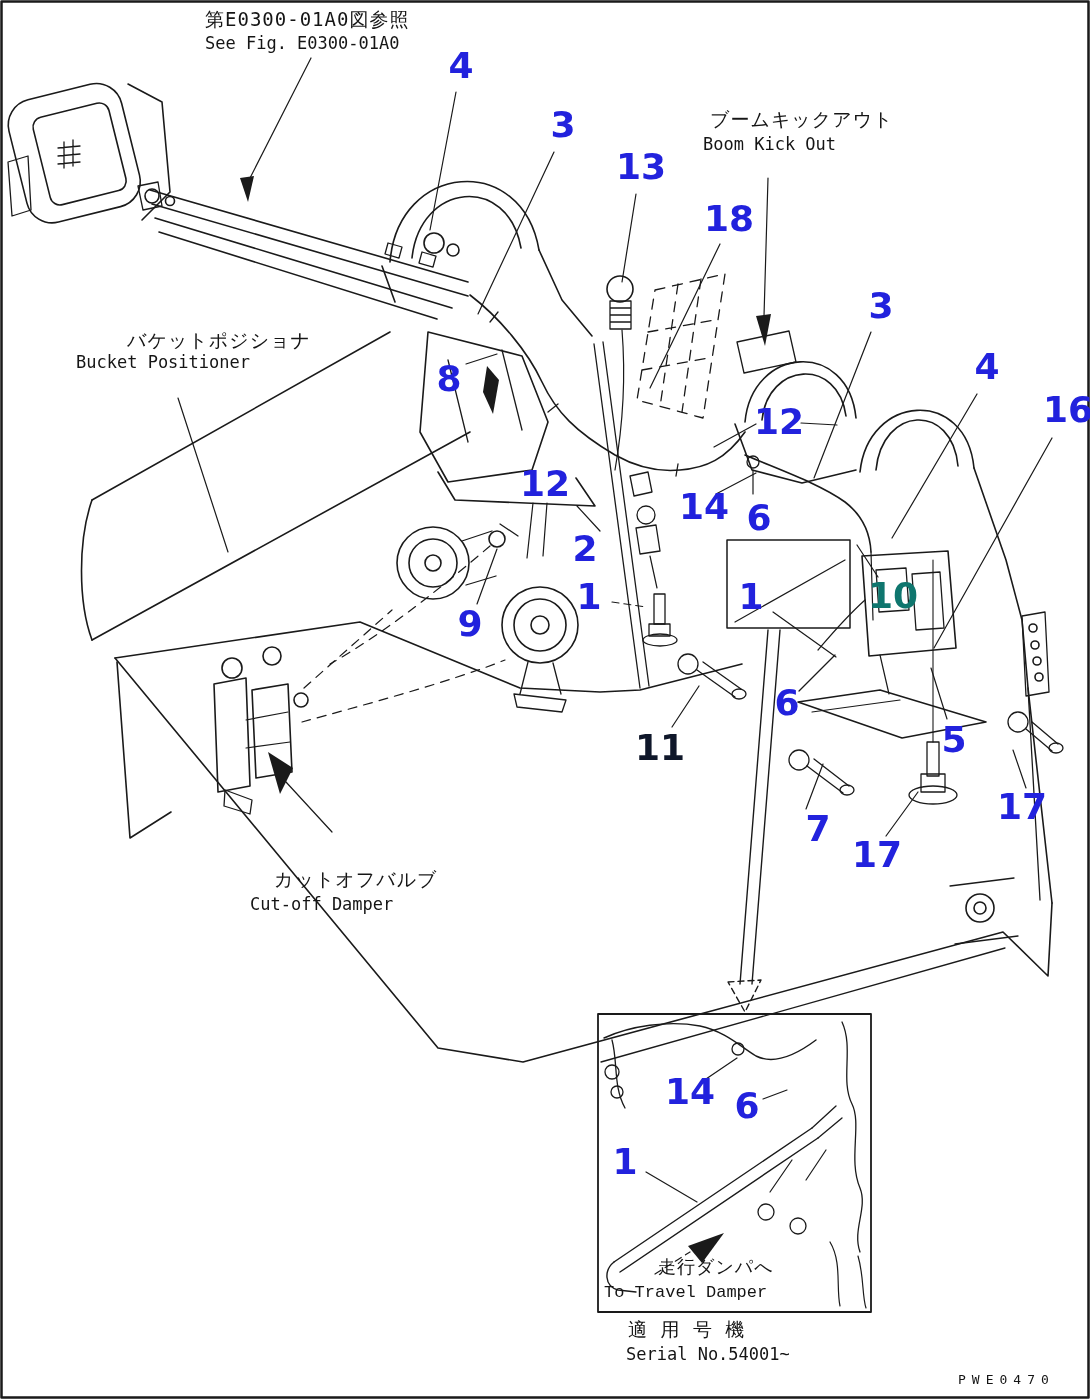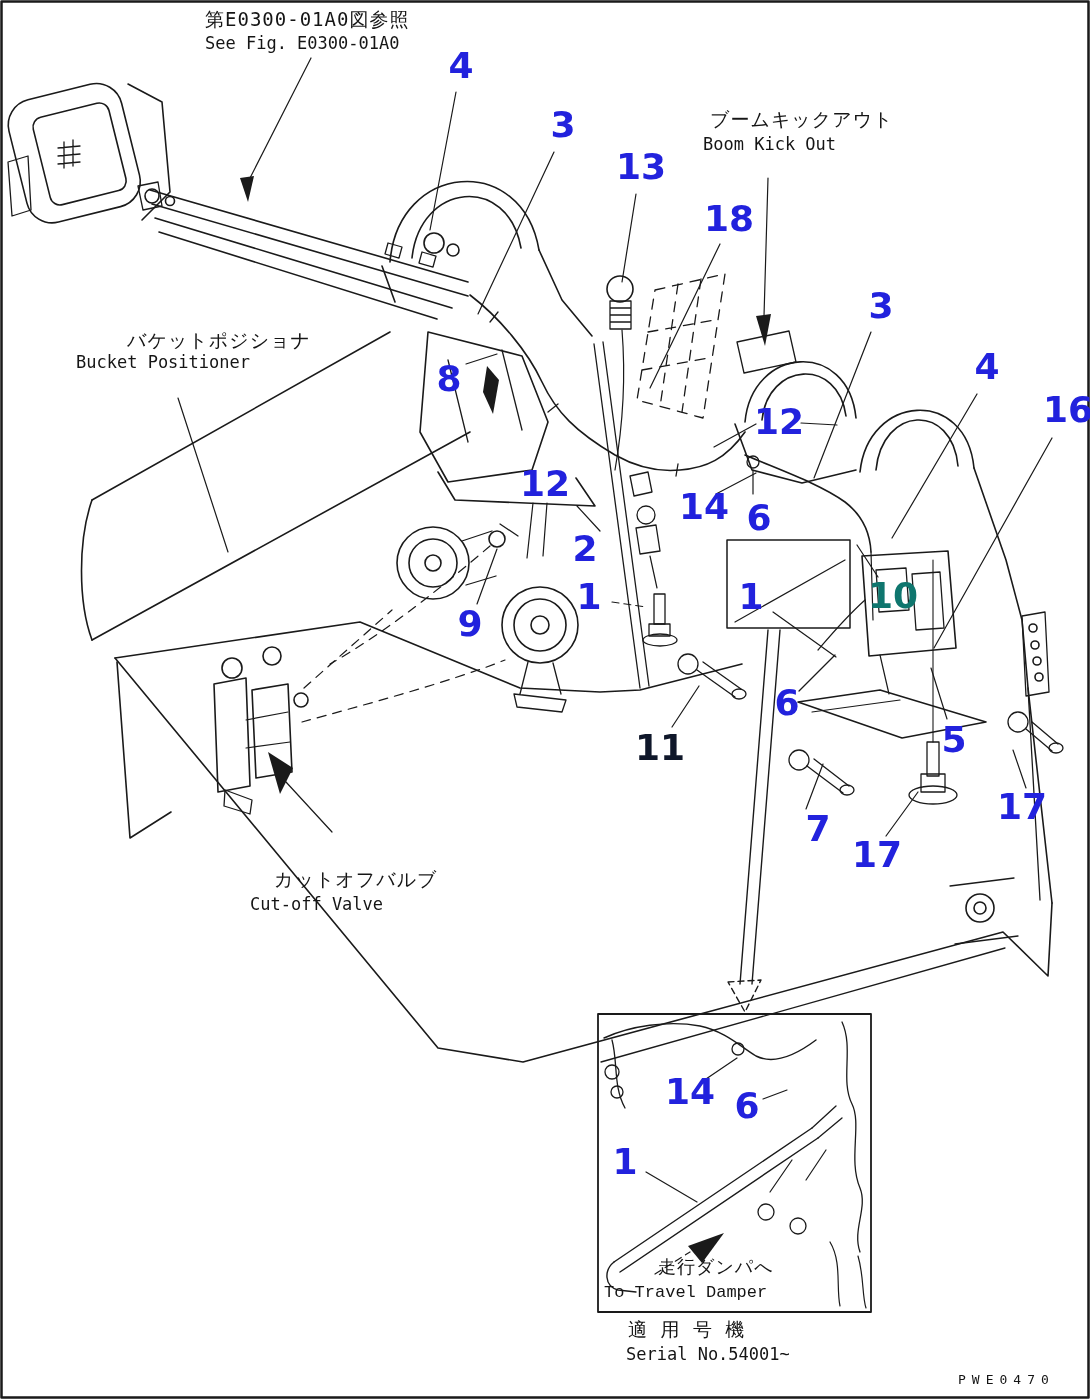--- a/index.html
+++ b/index.html
@@ -239,21 +239,21 @@
   <div class="label jp" style="left:205px;top:8px;">第E0300-01A0図参照</div>
   <div class="label en" style="left:205px;top:33px;">See Fig. E0300-01A0</div>
 
   <div class="label jp" style="left:103px;top:329px;margin-left:24px;">バケットポジショナ</div>
   <div class="label en" style="left:76px;top:352px;">Bucket Positioner</div>
 
   <div class="label jp" style="left:710px;top:108px;">ブームキックアウト</div>
   <div class="label en" style="left:703px;top:134px;">Boom Kick Out</div>
 
   <div class="label jp" style="left:274px;top:868px;">カットオフバルブ</div>
-  <div class="label en" style="left:250px;top:894px;">Cut-off Valve</div>
+  <div class="label en" style="left:250px;top:894px;">Cut-off Damper</div>
 
   <div class="label small-jp" style="left:658px;top:1256px;">走行ダンパへ</div>
   <div class="label small-en" style="left:604px;top:1282px;">To Travel Damper</div>
 
   <div class="label jp" style="left:628px;top:1318px;">適 用 号 機</div>
   <div class="label en" style="left:626px;top:1344px;">Serial No.54001~</div>
 
   <div class="docnum" style="left:958px;top:1372px;">PWE0470</div>
 
   <div class="callout-layer" id="callout-layer">

